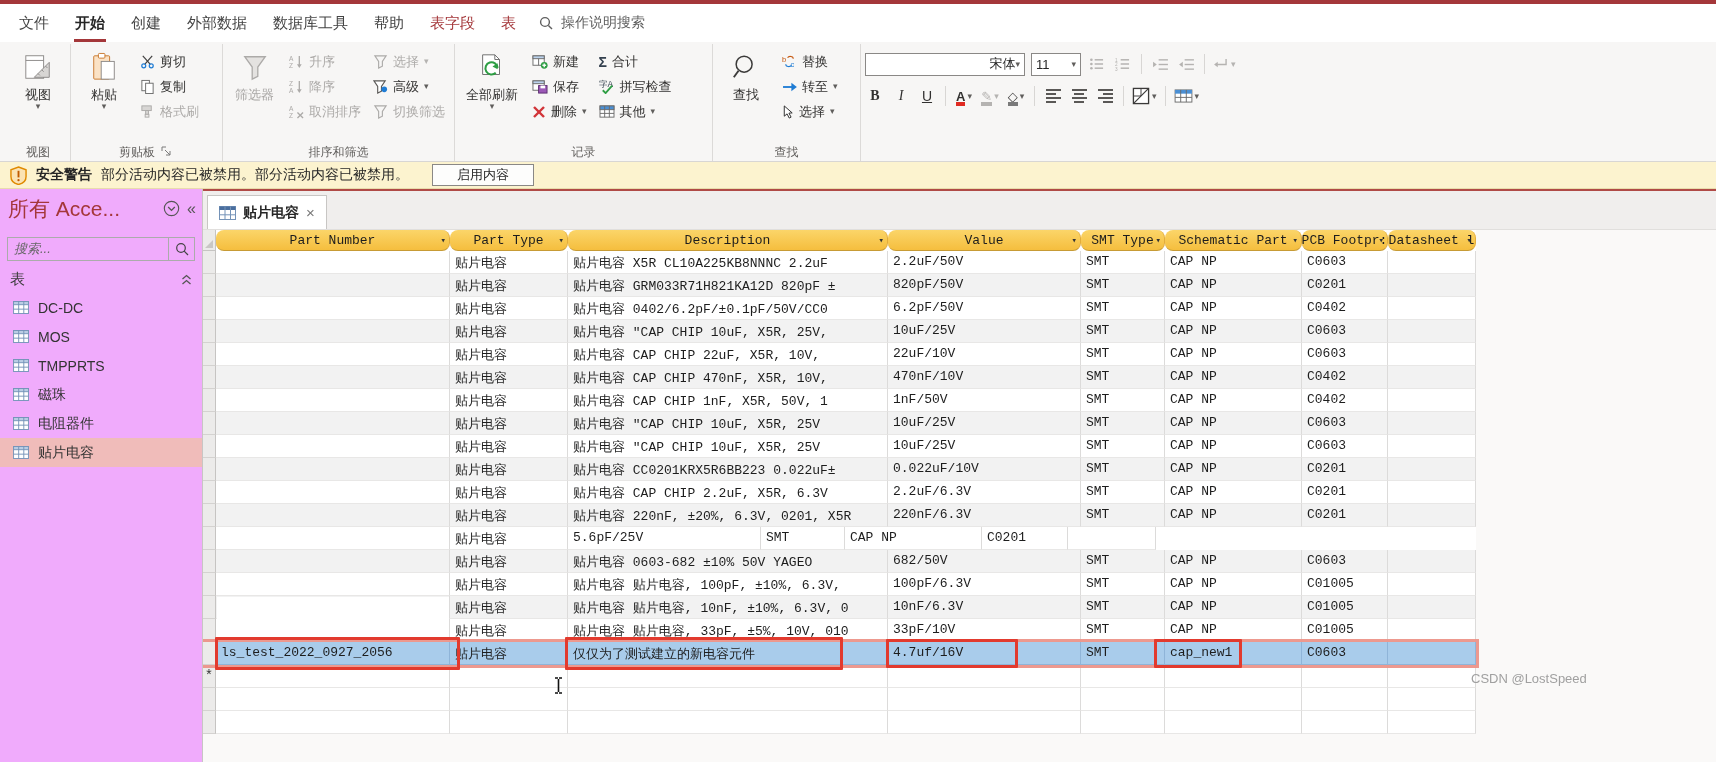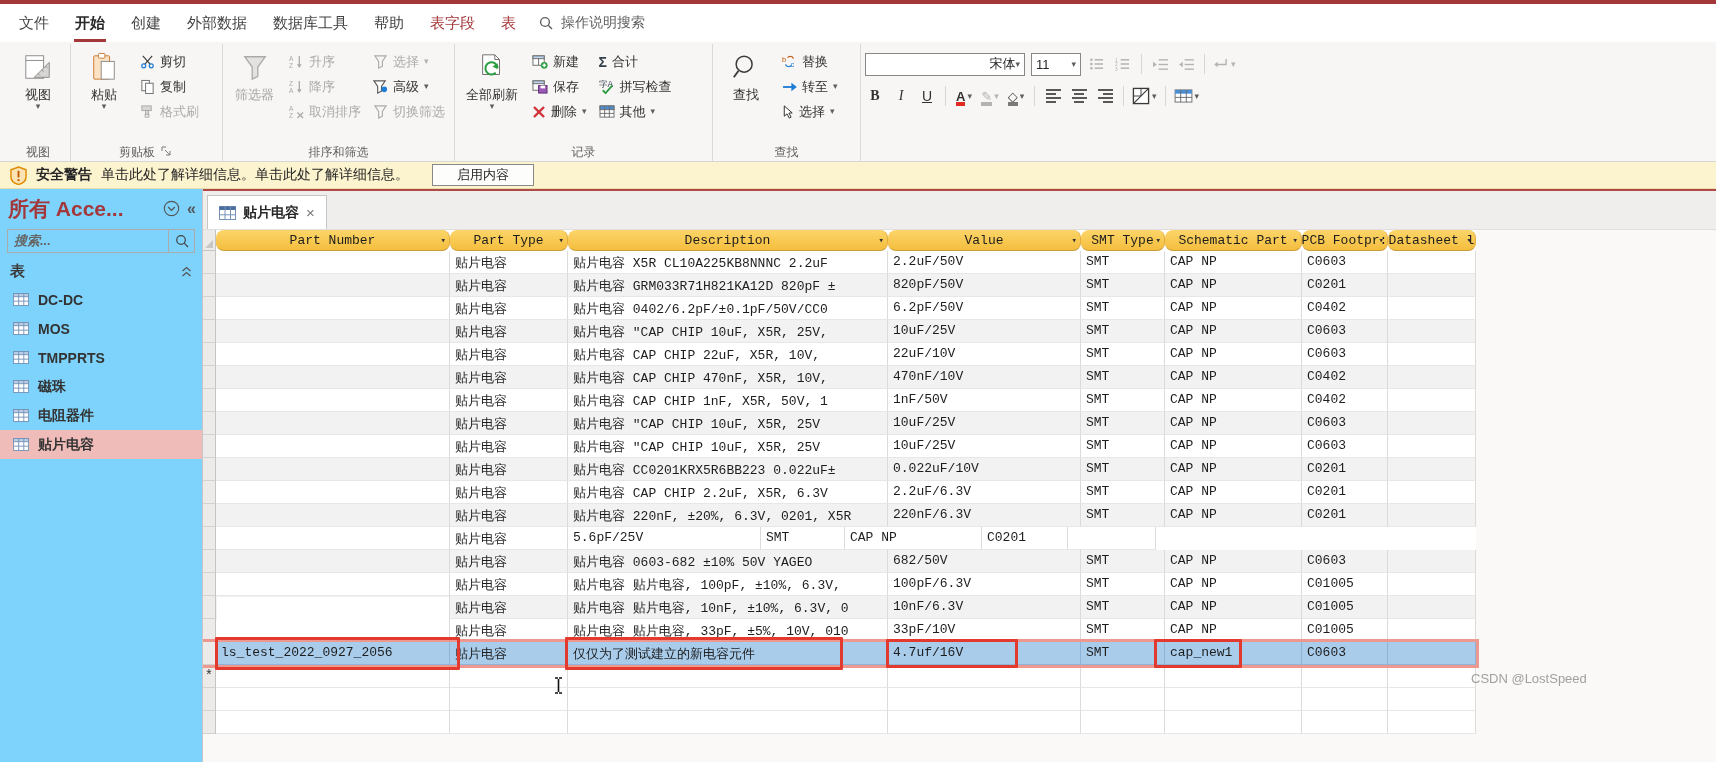--- a/index.html
+++ b/index.html
@@ -61,25 +61,25 @@
   .secbar { height:27px; background:#FCF3CF; border-bottom:1px solid #E8DCAC; display:flex;
             align-items:center; gap:9px; padding-left:10px; font-size:14px; color:#262626; }
   .secbar b { font-weight:bold; }
   .sec-btn { margin-left:14px; height:22px; background:#FDFDFC; border:1px solid #8A8886;
              font-size:13px; padding:0 24px; display:flex; align-items:center; color:#262626; }
 
   
   .main { display:flex; height:573px; }
 
   
-  .sidebar { width:203px; border-right:1px solid #C8C6C4; background:#7dd3fc; display:flex; flex-direction:column;font-weight:bold; }
+  .sidebar { width:203px; border-right:1px solid #C8C6C4; background:#f0abfc; display:flex; flex-direction:column; }
   .sb-title { height:37px; display:flex; align-items:center; padding:2px 6px 0 8px; }
   .sb-title .t { font-size:21px; color:#A4373A; flex:1; white-space:nowrap; overflow:hidden; }
   .sb-title .ic { color:#444; display:flex; align-items:center; gap:7px; font-size:15px; }
-  .sb-search { margin:3px 7px 5px 7px; height:24px; border:1px solid #ABABAB; display:flex; align-items:center; }
+  .sb-search { margin:11px 7px 5px 7px; height:24px; border:1px solid #ABABAB; display:flex; align-items:center; }
   .sb-search .ph { flex:1; font-size:13px; font-style:italic; color:#666; padding-left:6px; }
   .sb-search .mag { width:26px; height:100%; border-left:1px solid #ABABAB; display:flex;
                     align-items:center; justify-content:center; }
   .sb-group { height:27px; display:flex; align-items:center; padding:0 10px; font-size:15px; color:#3b3b3b; }
   .sb-group .lbl { flex:1; }
   .sb-item { height:29px; display:flex; align-items:center; gap:9px; padding-left:13px;
              font-size:14px; color:#333; }
   .sb-item.sel { background:#F0BCBA; }
 
   
@@ -562,21 +562,21 @@
 
   <div class="secbar">
     <span class="icon">
       <svg width="17" height="19" viewBox="0 0 18 20">
           <path d="M9 1l8 3v7c0 4.5-3.5 7.5-8 8.5C4.5 18.5 1 15.5 1 11V4z" fill="#FBE3B3" stroke="#E08A00" stroke-width="1.5"></path>
           <line x1="9" y1="5" x2="9" y2="12" stroke="#C05A00" stroke-width="2"></line>
           <circle cx="9" cy="15" r="1.2" fill="#C05A00"></circle>
         </svg>
     </span>
     <b>安全警告</b>
-    <span>单击此处了解详细信息。单击此处了解详细信息。</span>
+    <span>部分活动内容已被禁用。部分活动内容已被禁用。</span>
     <div class="sec-btn">启用内容</div>
   </div>
 
   <div class="main">
 
     <div class="sidebar">
       <div class="sb-title">
         <span class="t">所有 Acce...</span>
         <span class="ic">
           <span class="icon">

